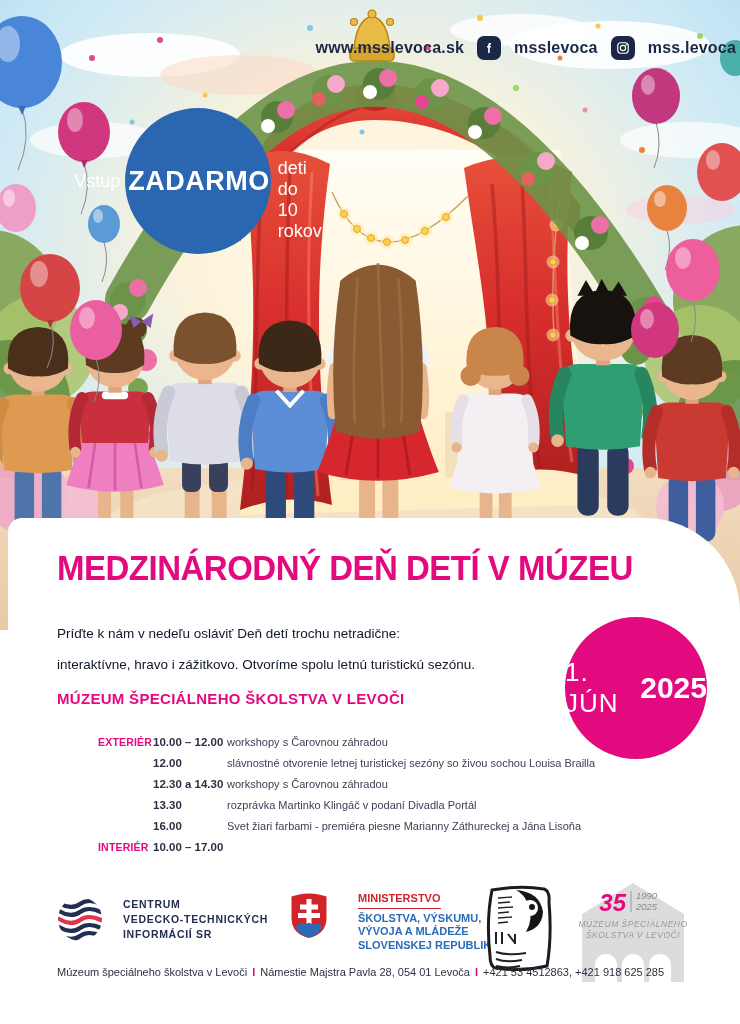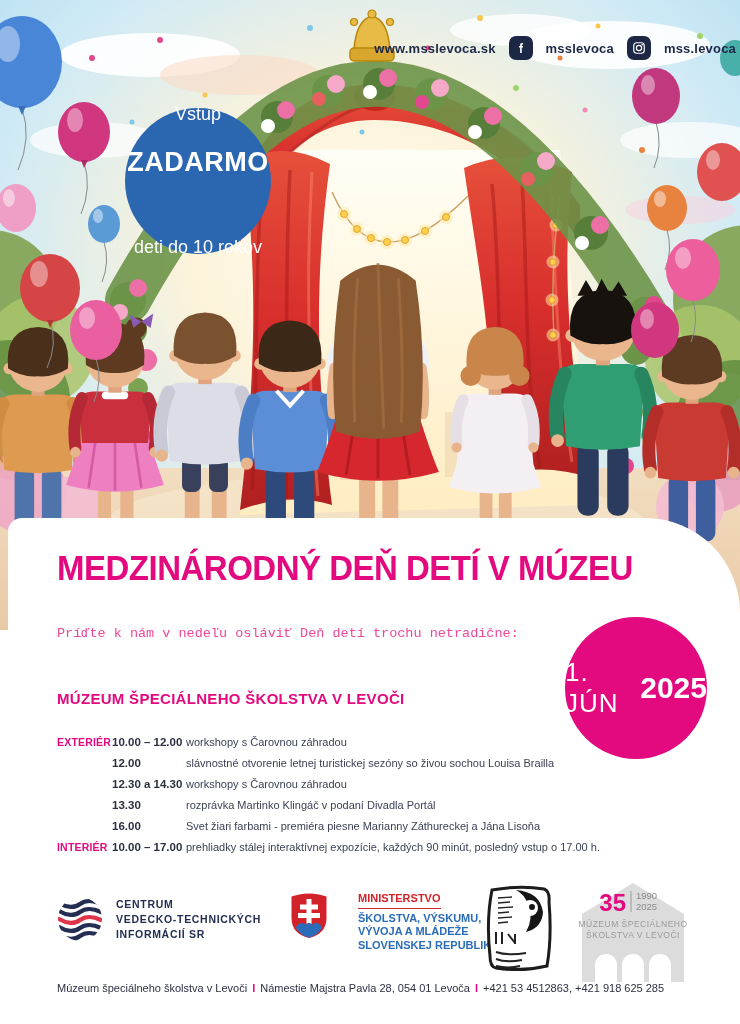--- a/index.html
+++ b/index.html
@@ -2,60 +2,60 @@
 <html><head>
 <meta charset="utf-8">
 <style>
   html,body{margin:0;padding:0;background:#fff;}
   .poster{position:relative;width:740px;height:1024px;background:#fff;overflow:hidden;
           font-family:"Liberation Sans",sans-serif;}
   
   .illustration{position:absolute;top:0;left:0;width:740px;height:630px;}
   
   .social-bar{position:absolute;top:36px;right:4px;display:flex;align-items:center;gap:13px;
-              color:#1c2746;font-weight:bold;font-size:13px;letter-spacing:.2px;}
+              color:#1c2746;font-weight:bold;font-size:16px;letter-spacing:.2px;}
   .icon-box{width:24px;height:24px;border-radius:7px;background:#1c2746;display:flex;
             align-items:center;justify-content:center;flex:0 0 auto;}
   
   .free-badge{position:absolute;left:125px;top:108px;width:146px;height:146px;border-radius:50%;
-              background:#2b67b1;color:#fff;display:flex;flex-direction:column;align-items:center;
-              justify-content:center;gap:22px;text-align:left;}
+              background:#2b67b1;color:#fff;display:flex;flex-direction:row;align-items:center;
+              justify-content:center;gap:8px;text-align:left;}
   .free-badge .l1{font-size:18px;}
   .free-badge .l2{font-size:27px;font-weight:bold;letter-spacing:.5px;}
   .free-badge .l3{font-size:18px;margin-top:37px;}
   
   .panel{position:absolute;left:8px;right:0;top:518px;bottom:0;background:#fff;
          border-radius:14px 95px 0 0;}
   .page-title{position:absolute;left:49px;top:30px;font-size:33px;font-weight:bold;color:#e3097e;
               letter-spacing:-.5px;white-space:nowrap;transform:scaleY(1.08);transform-origin:left top;}
-  .intro{position:absolute;left:49px;top:100px;font-size:13.5px;line-height:31px;color:#ec4899;font-family:Liberation Mono, monospace;}
+  .intro{position:absolute;left:49px;top:100px;font-size:13.5px;line-height:31px;color:#0f172a;}
   .date-badge{position:absolute;left:557px;top:99px;width:142px;height:142px;border-radius:50%;
               background:#e3097e;box-shadow:0 0 0 5px #ffffff;color:#fff;display:flex;
               flex-direction:row;align-items:center;justify-content:center;gap:2px;}
   .date-badge .d1{font-size:26px;letter-spacing:1px;}
   .date-badge .d2{font-size:30px;font-weight:bold;}
   .venue-heading{position:absolute;left:49px;top:172px;font-size:15px;font-weight:bold;
                  color:#e3097e;letter-spacing:.3px;}
   .schedule{position:absolute;left:49px;top:218px;}
-  .s-row{display:grid;grid-template-columns:55px 74px auto;margin-bottom:7.5px;line-height:13.5px;align-items:baseline;}
+  .s-row{display:grid;grid-template-columns:55px 74px auto;margin-bottom:7.5px;line-height:13.5px;align-items:baseline;margin-left:41px;}
   .s-label{font-size:10.5px;font-weight:bold;color:#e3097e;letter-spacing:.2px;}
   .s-time{font-size:11.5px;font-weight:bold;color:#2c3042;white-space:nowrap;}
   .s-desc{font-size:11px;color:#3c4155;white-space:nowrap;}
   
-  .cvti{position:absolute;left:49px;top:378px;display:flex;align-items:center;gap:13px;}
+  .cvti{position:absolute;left:49px;top:378px;display:flex;align-items:center;gap:20px;}
   .cvti-text{font-size:10.5px;font-weight:bold;color:#232e52;letter-spacing:.7px;line-height:15px;}
   .ministry{position:absolute;left:282px;top:374px;display:flex;align-items:flex-start;gap:10px;}
   .min-text{font-size:11px;font-weight:bold;line-height:13.5px;margin-left:20px;}
   .min-l1{color:#d2232a;display:inline-block;border-bottom:1.5px solid #d2232a;
           padding-bottom:2px;margin-bottom:3px;}
   .min-blue{color:#2b6cb8;}
   .stamp{position:absolute;left:474px;top:364px;}
-  .m35{position:absolute;left:560px;top:362px;}
+  .m35{position:absolute;left:560px;top:362px;font-style:italic;}
   
-  .footer{position:absolute;left:49px;top:464px;font-size:11px;color:#2c3042;white-space:nowrap;}
+  .footer{position:absolute;left:49px;top:448px;font-size:11px;color:#2c3042;white-space:nowrap;}
   .footer .sep{color:#e3097e;font-weight:bold;margin:0 5px;}
 </style>
 </head>
 <body>
 
 <div class="poster">
 
   <div class="illustration">
     <svg width="740" height="630" viewBox="0 0 740 630">
       <defs>
@@ -460,20 +460,21 @@
     <div class="l2">ZADARMO</div>
     <div class="l3">deti do 10 rokov</div>
   </div>
 
   <div class="panel">
 
     <h1 class="page-title" style="margin:0;">MEDZINÁRODNÝ DEŇ DETÍ V MÚZEU</h1>
 
     <div class="intro">
       <div>Príďte k nám v nedeľu osláviť Deň detí trochu netradične:</div>
+      <div>interaktívne, hravo i zážitkovo. Otvoríme spolu letnú turistickú sezónu.</div>
     </div>
 
     <div class="date-badge">
       <div class="d1">1. JÚN</div>
       <div class="d2">2025</div>
     </div>
 
     <div class="venue-heading">MÚZEUM ŠPECIÁLNEHO ŠKOLSTVA V LEVOČI</div>
 
     <div class="schedule">
@@ -498,21 +499,20 @@
         <span class="s-desc">rozprávka Martinko Klingáč v podaní Divadla Portál</span>
       </div>
       <div class="s-row">
         <span class="s-label"></span>
         <span class="s-time">16.00</span>
         <span class="s-desc">Svet žiari farbami - premiéra piesne Marianny Záthureckej a Jána Lisoňa</span>
       </div>
       <div class="s-row">
         <span class="s-label">INTERIÉR</span>
         <span class="s-time">10.00 – 17.00</span>
-        <span class="s-desc">prehliadky stálej interaktívnej expozície, každých 90 minút, posledný vstup o 17.00 h.</span>
       </div>
     </div>
 
     <div class="cvti">
       <svg width="46" height="46" viewBox="0 0 46 46">
         <defs>
             <clipPath id="cvticlip">
               <circle cx="23" cy="23" r="22"></circle>
             </clipPath>
           </defs>

